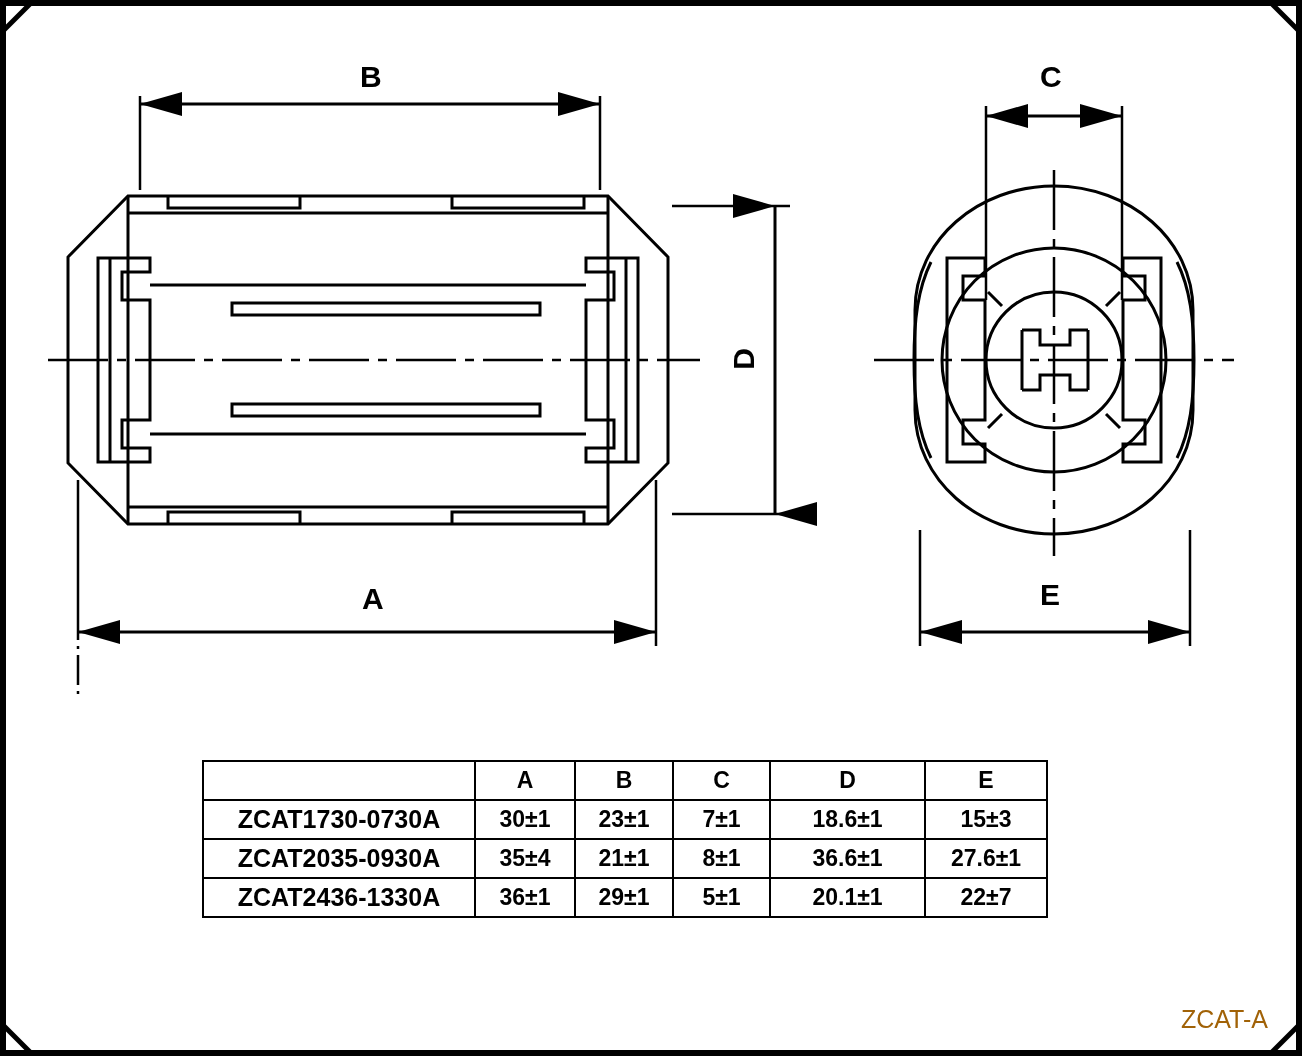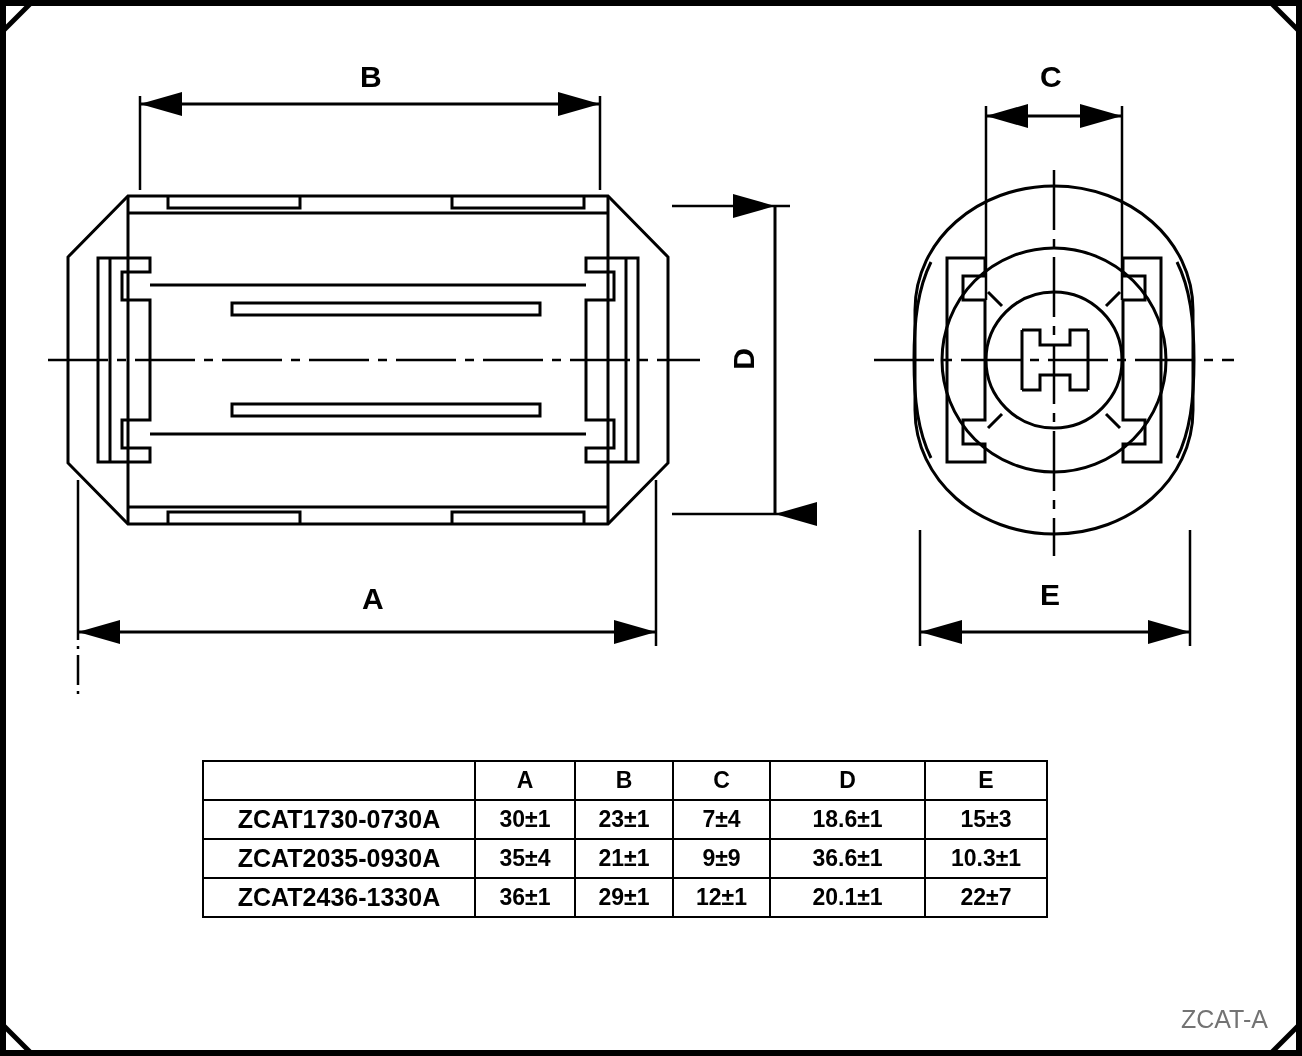--- a/index.html
+++ b/index.html
@@ -69,21 +69,21 @@
   #spec-table th.col-b, #spec-table td.v-b { width: 98px; }
   #spec-table th.col-c, #spec-table td.v-c { width: 97px; }
   #spec-table th.col-d, #spec-table td.v-d { width: 155px; }
   #spec-table th.col-e, #spec-table td.v-e { width: 122px; }
 
   #footer-code {
     position: absolute;
     right: 34px;
     bottom: 22px;
     font-size: 25px;
-    color: #737373;
+    color: #a16207;
     font-family: "Liberation Sans", sans-serif;
   }
 </style>
 </head>
 <body>
 
 <div id="sheet">
 
   <div class="frame-corner" style="left:0;top:0;width:1302px;height:6px;"></div>
   <div class="frame-corner" style="left:0;top:0;width:6px;height:1056px;"></div>
@@ -229,37 +229,37 @@
         <th class="col-c">C</th>
         <th class="col-d">D</th>
         <th class="col-e">E</th>
       </tr>
     </thead>
     <tbody>
       <tr>
         <td class="name-cell">ZCAT1730-0730A</td>
         <td class="v-a">30±1</td>
         <td class="v-b">23±1</td>
-        <td class="v-c">7±4</td>
+        <td class="v-c">7±1</td>
         <td class="v-d">18.6±1</td>
         <td class="v-e">15±3</td>
       </tr>
       <tr>
         <td class="name-cell">ZCAT2035-0930A</td>
         <td class="v-a">35±4</td>
         <td class="v-b">21±1</td>
-        <td class="v-c">9±9</td>
+        <td class="v-c">8±1</td>
         <td class="v-d">36.6±1</td>
-        <td class="v-e">10.3±1</td>
+        <td class="v-e">27.6±1</td>
       </tr>
       <tr>
         <td class="name-cell">ZCAT2436-1330A</td>
         <td class="v-a">36±1</td>
         <td class="v-b">29±1</td>
-        <td class="v-c">12±1</td>
+        <td class="v-c">5±1</td>
         <td class="v-d">20.1±1</td>
         <td class="v-e">22±7</td>
       </tr>
     </tbody>
   </table>
 
   <div id="footer-code">ZCAT-A</div>
 
 </div>
 

